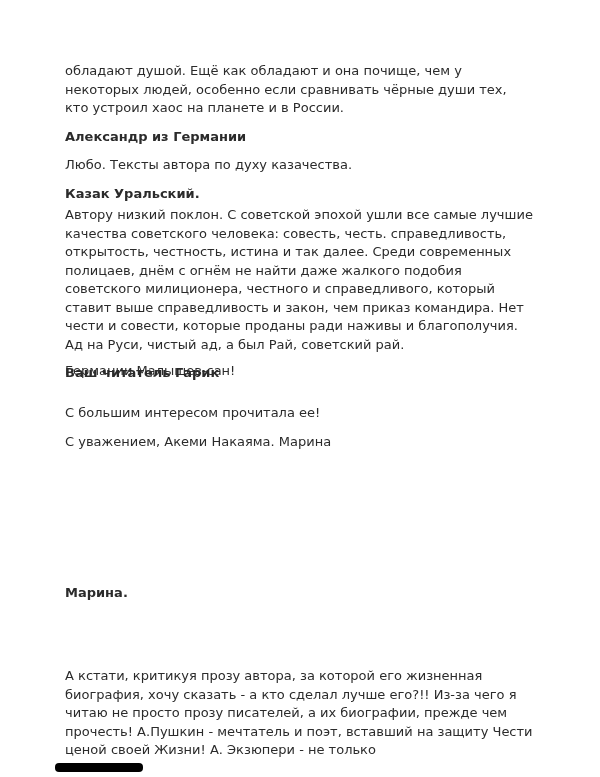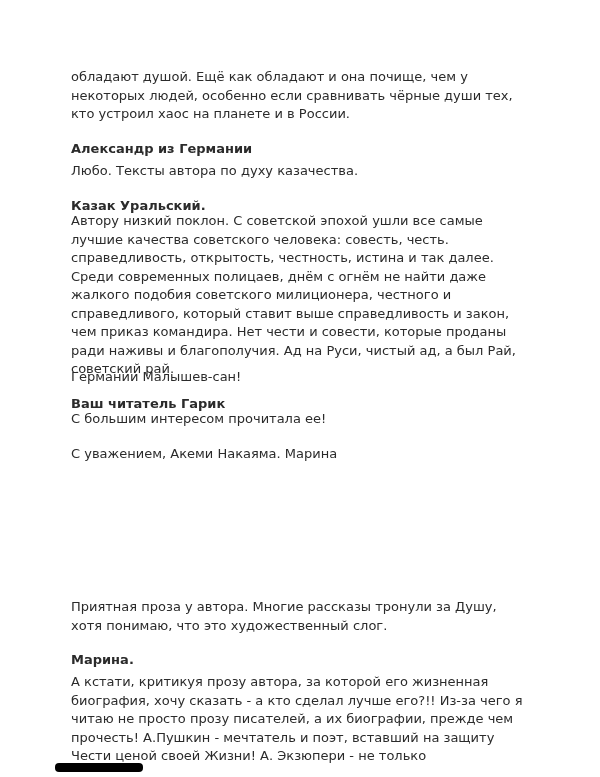--- a/index.html
+++ b/index.html
@@ -17,21 +17,21 @@
   }
   .block {
     position: absolute;
     left: 55px;
     width: 489px;
     color: var(--text-color, #2b2b2b);
     font-size: 13px;
     line-height: 18.5px;
   }
   .block p {
-    margin: 16px;
+    margin: 10px;
     padding: 0;
   }
   .block p + p {
     margin-top: 1.5px;
   }
   .block p.sig {
     margin-top: 2px;
     font-weight: bold;
   }
   .footer-bar {
@@ -68,21 +68,20 @@
     <p>Германии Малышев-сан!</p>
   </section>
 
   <section class="block" style="top:394px">
     <p>С большим интересом прочитала ее!</p>
     <p>С уважением, Акеми Накаяма. Марина</p>
   </section>
 
 
   <section class="block" style="top:582px">
-    <p>Приятная проза у автора. Многие рассказы тронули за Душу, хотя понимаю, что это художественный слог.</p>
     <p class="sig">Марина.</p>
   </section>
 
   <section class="block" style="top:657px">
     <p>А кстати, критикуя прозу автора, за которой его жизненная биография, хочу сказать - а кто сделал лучше его?!! Из-за чего я читаю не просто прозу писателей, а их биографии, прежде чем прочесть! А.Пушкин - мечтатель и поэт, вставший на защиту Чести ценой своей Жизни! А. Экзюпери - не только</p>
   </section>
 
   <div class="footer-bar"></div>
 
 </div>

